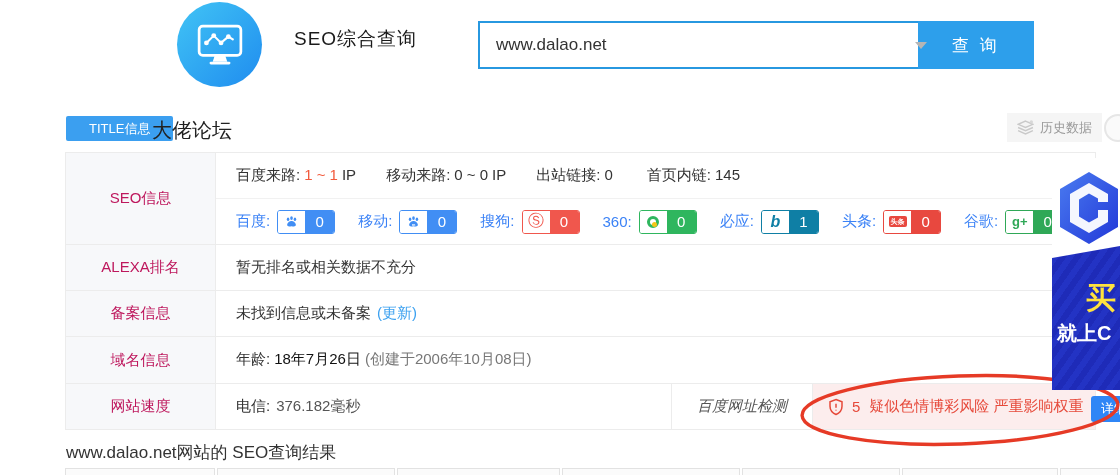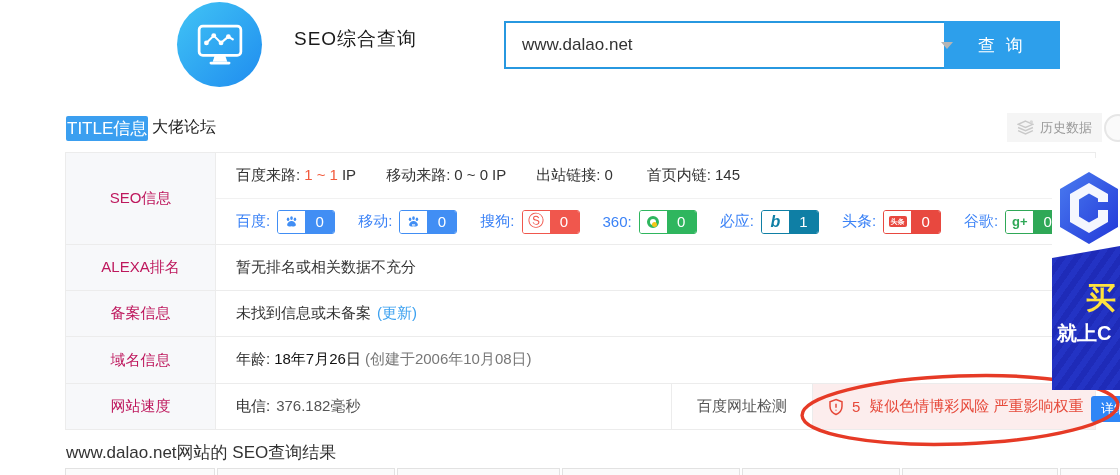--- a/index.html
+++ b/index.html
@@ -4,34 +4,34 @@
 <style>
   * { margin:0; padding:0; box-sizing:border-box; }
   html,body { width:1120px; height:475px; overflow:hidden; background:#fff;
     font-family:"Liberation Sans","DejaVu Sans",sans-serif; color:#333; }
 
   
   .logo-circle { position:absolute; left:177px; top:2px; width:85px; height:85px;
     border-radius:50%; background:linear-gradient(135deg,#41C4F5 0%,#1F8CEF 100%);
     display:flex; align-items:center; justify-content:center; }
   .app-title { position:absolute; left:294px; top:26px; font-size:19px; color:#1a1a1a; letter-spacing:1px; }
-  .search-box { position:absolute; left:504px; top:21px; width:556px; height:48px; display:flex; }
+  .search-box { position:absolute; left:478px; top:21px; width:556px; height:48px; display:flex; }
   .search-input { width:455px; height:48px; border:2px solid #2798E0; border-right:none;
     padding:0 34px 0 16px; font-size:17px; color:#333; outline:none;
     font-family:"Liberation Sans","DejaVu Sans",sans-serif; }
   .select-arrow { position:absolute; left:437px; top:21px; width:0; height:0;
     border-left:6px solid transparent; border-right:6px solid transparent; border-top:7px solid #b5b5b5; }
   .query-btn { width:121px; height:48px; border:none; background:#2D9FEB; color:#fff;
     font-size:17px; letter-spacing:3px; cursor:pointer;
     font-family:"Liberation Sans","DejaVu Sans",sans-serif; }
 
   
-  .title-badge { position:absolute; left:66px; top:116px; height:25px; padding:0 1px;
-    background:#3B9FF0; color:#fff; font-size:17px; display:flex; align-items:center; border-radius:2px; }
-  .site-name { position:absolute; left:152px; top:117px; font-size:16px; color:#222; font-weight:500; }
+  .title-badge { position:absolute; left:66px; top:116px; height:25px; padding:0 23px;
+    background:#3B9FF0; color:#fff; font-size:13px; display:flex; align-items:center; border-radius:2px; }
+  .site-name { position:absolute; left:152px; top:117px; font-size:20px; color:#222; font-weight:500; }
   .history-btn { position:absolute; left:1007px; top:113px; height:29px; padding:0 10px;
     background:#f5f5f5; color:#999; font-size:13px; display:flex; align-items:center; gap:6px; cursor:pointer; }
   .circle-btn { position:absolute; left:1104px; top:114px; width:28px; height:28px;
     border:2px solid #e6e6e6; border-radius:50%; background:#fafafa; }
 
   
   .info-table { position:absolute; left:65px; top:152px; width:1031px;
     border:1px solid #ECECEC; border-bottom:none; font-size:15px; }
   .t-row { display:flex; border-bottom:1px solid #ECECEC; }
   .t-label { width:150px; background:#F7F8FA; display:flex; align-items:center; justify-content:center;
@@ -61,21 +61,21 @@
   .sogou-s { font-size:16px; font-weight:normal; }
 
   .link-blue { color:#3CA1F0; margin-left:6px; cursor:pointer; }
   .age-strong { color:#111; margin:0 4px; }
   .note-gray { color:#777;text-align:center; }
 
   
   .speed-cell { width:455px; display:flex; align-items:center; padding-left:20px; flex-shrink:0; }
   .speed-cell .v { margin-left:6px; color:#555; }
   .check-cell { width:141px; border-left:1px solid #ECECEC; display:flex; align-items:center;
-    justify-content:center; color:#555; cursor:pointer; flex-shrink:0; }
+    justify-content:center; color:#555; cursor:pointer; flex-shrink:0;font-style:italic; }
   .risk-cell { flex:1; border-left:1px solid #ECECEC; background:#FCEDED; display:flex;
     align-items:center; padding-left:14px; gap:7px; color:#E6493A; cursor:pointer; min-width:0; }
   .risk-count { margin-right:2px; }
   .detail-btn { position:absolute; left:1091px; top:396px; width:46px; height:26px;
     background:#2F86F6; color:#fff; font-size:13px; border:none; border-radius:3px;
     display:flex; align-items:center; justify-content:center; cursor:pointer; }
 
   
   .annotation { position:absolute; left:798px; top:370px; width:340px; height:80px; pointer-events:none; overflow:visible; }
 

